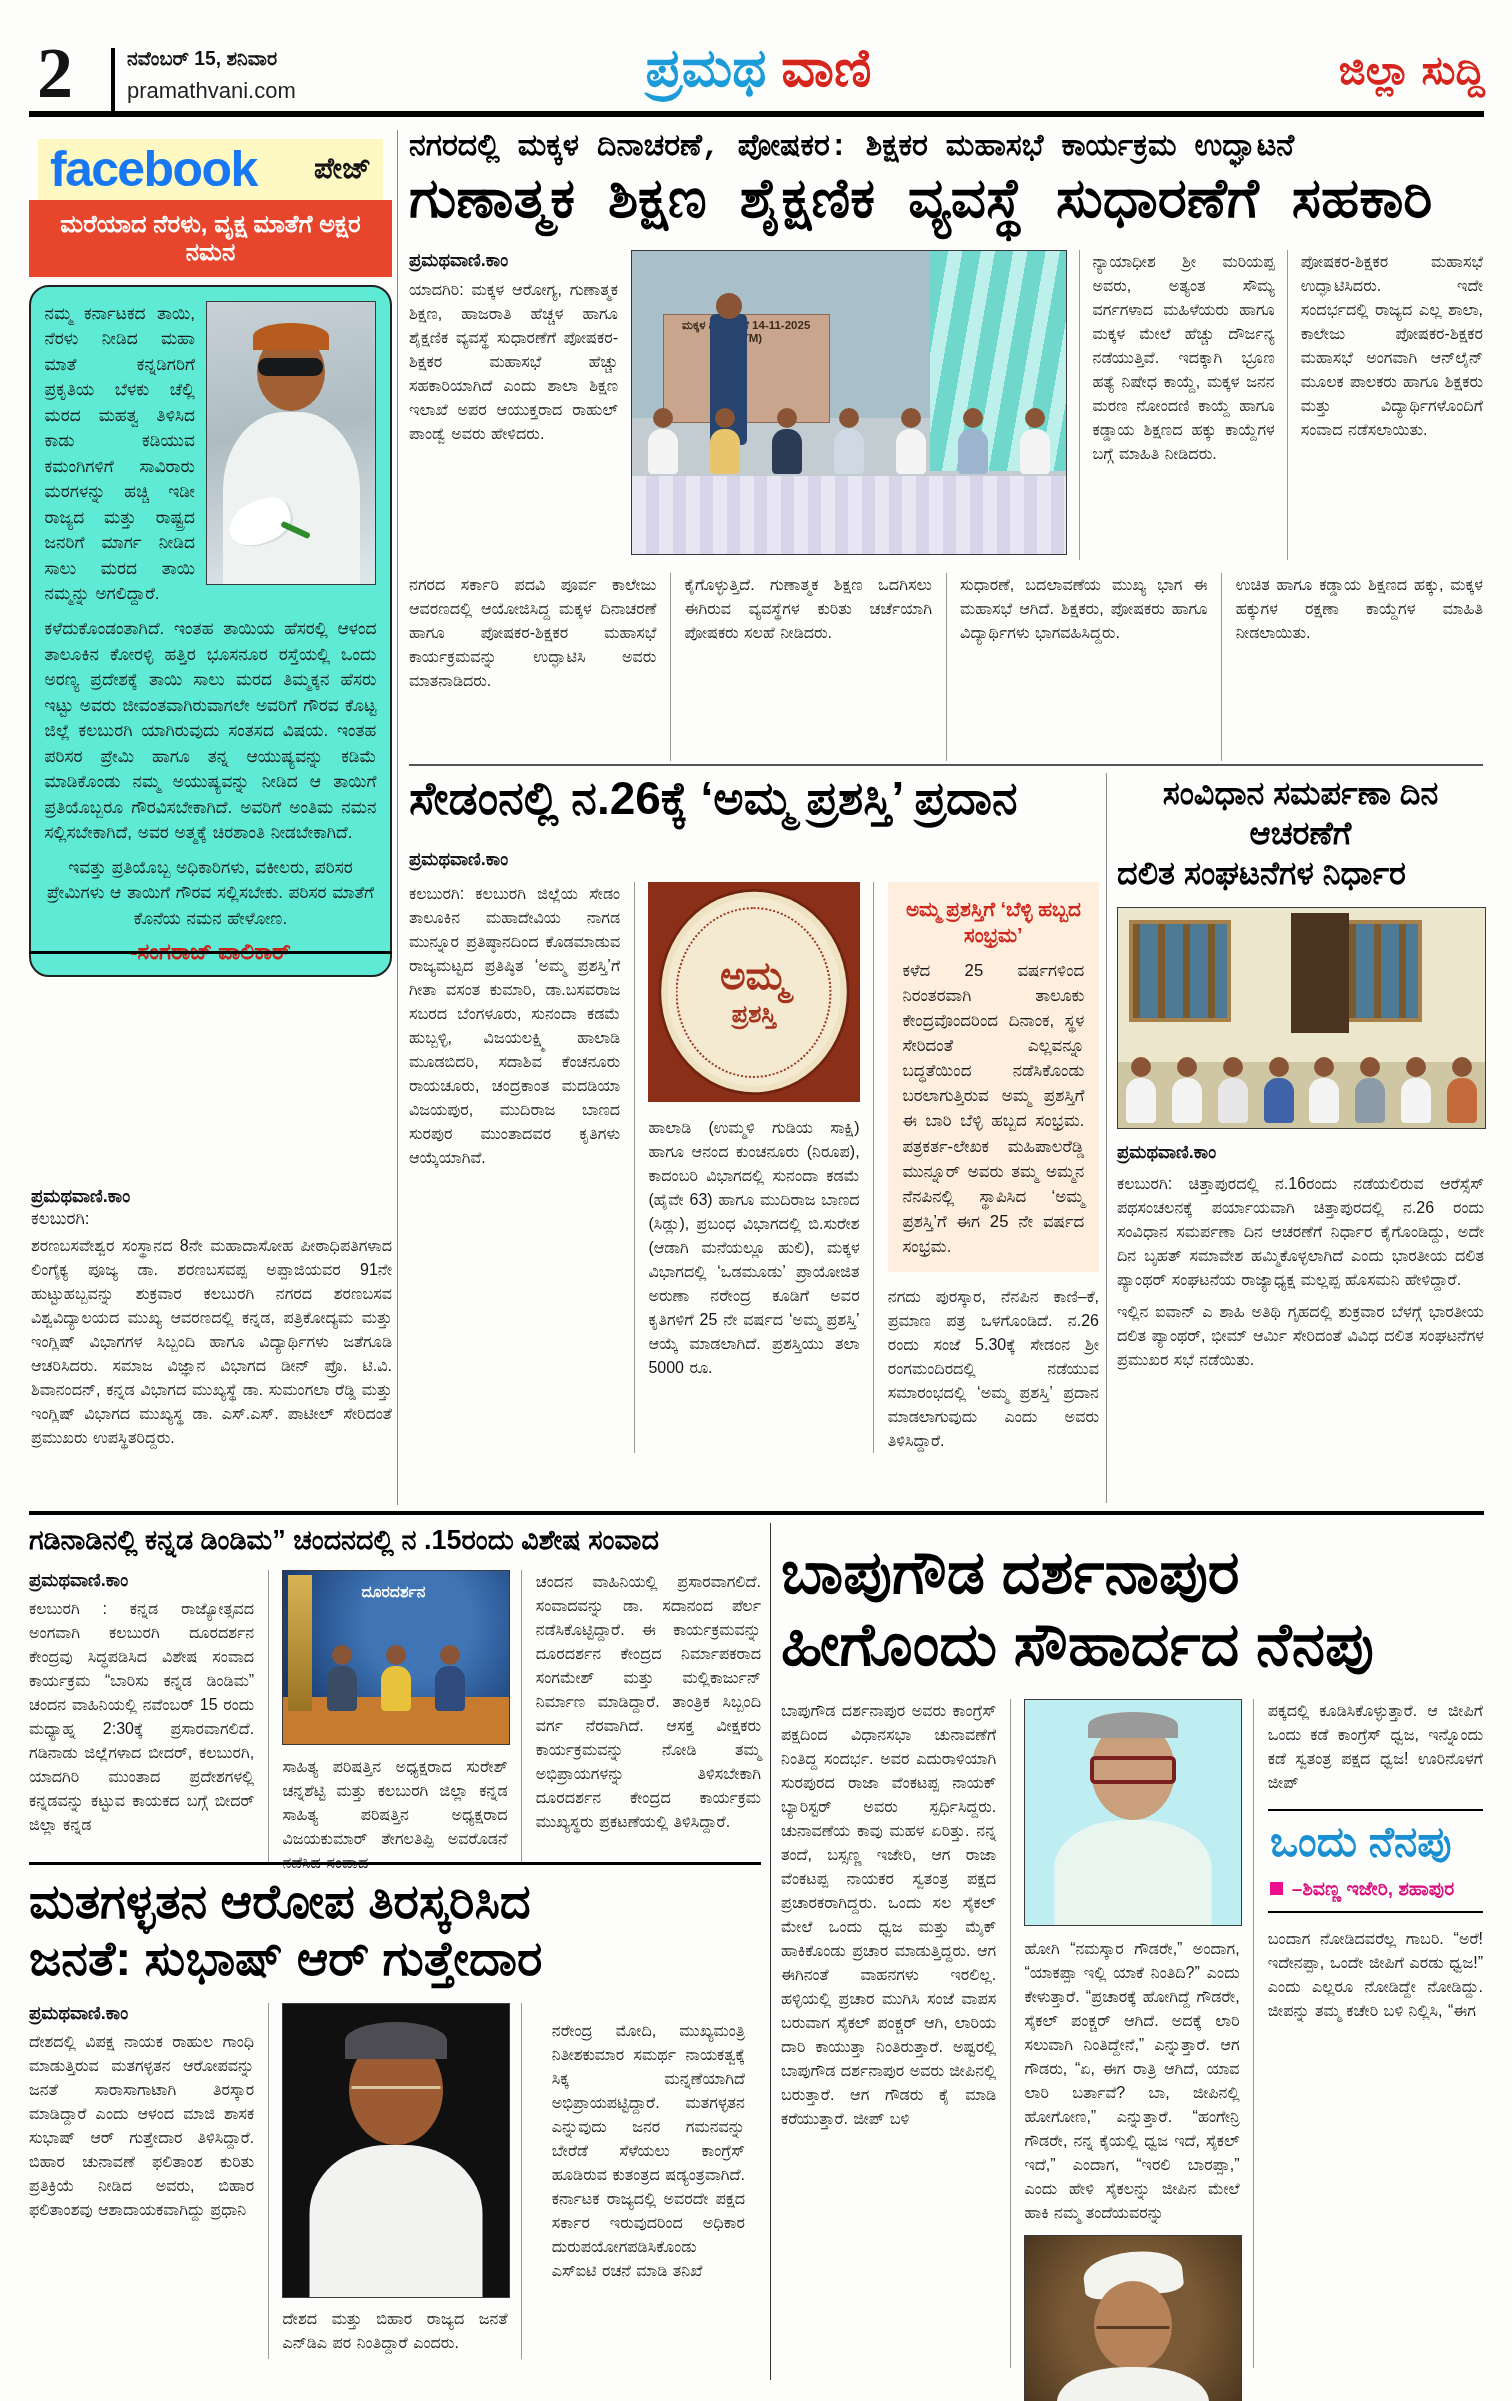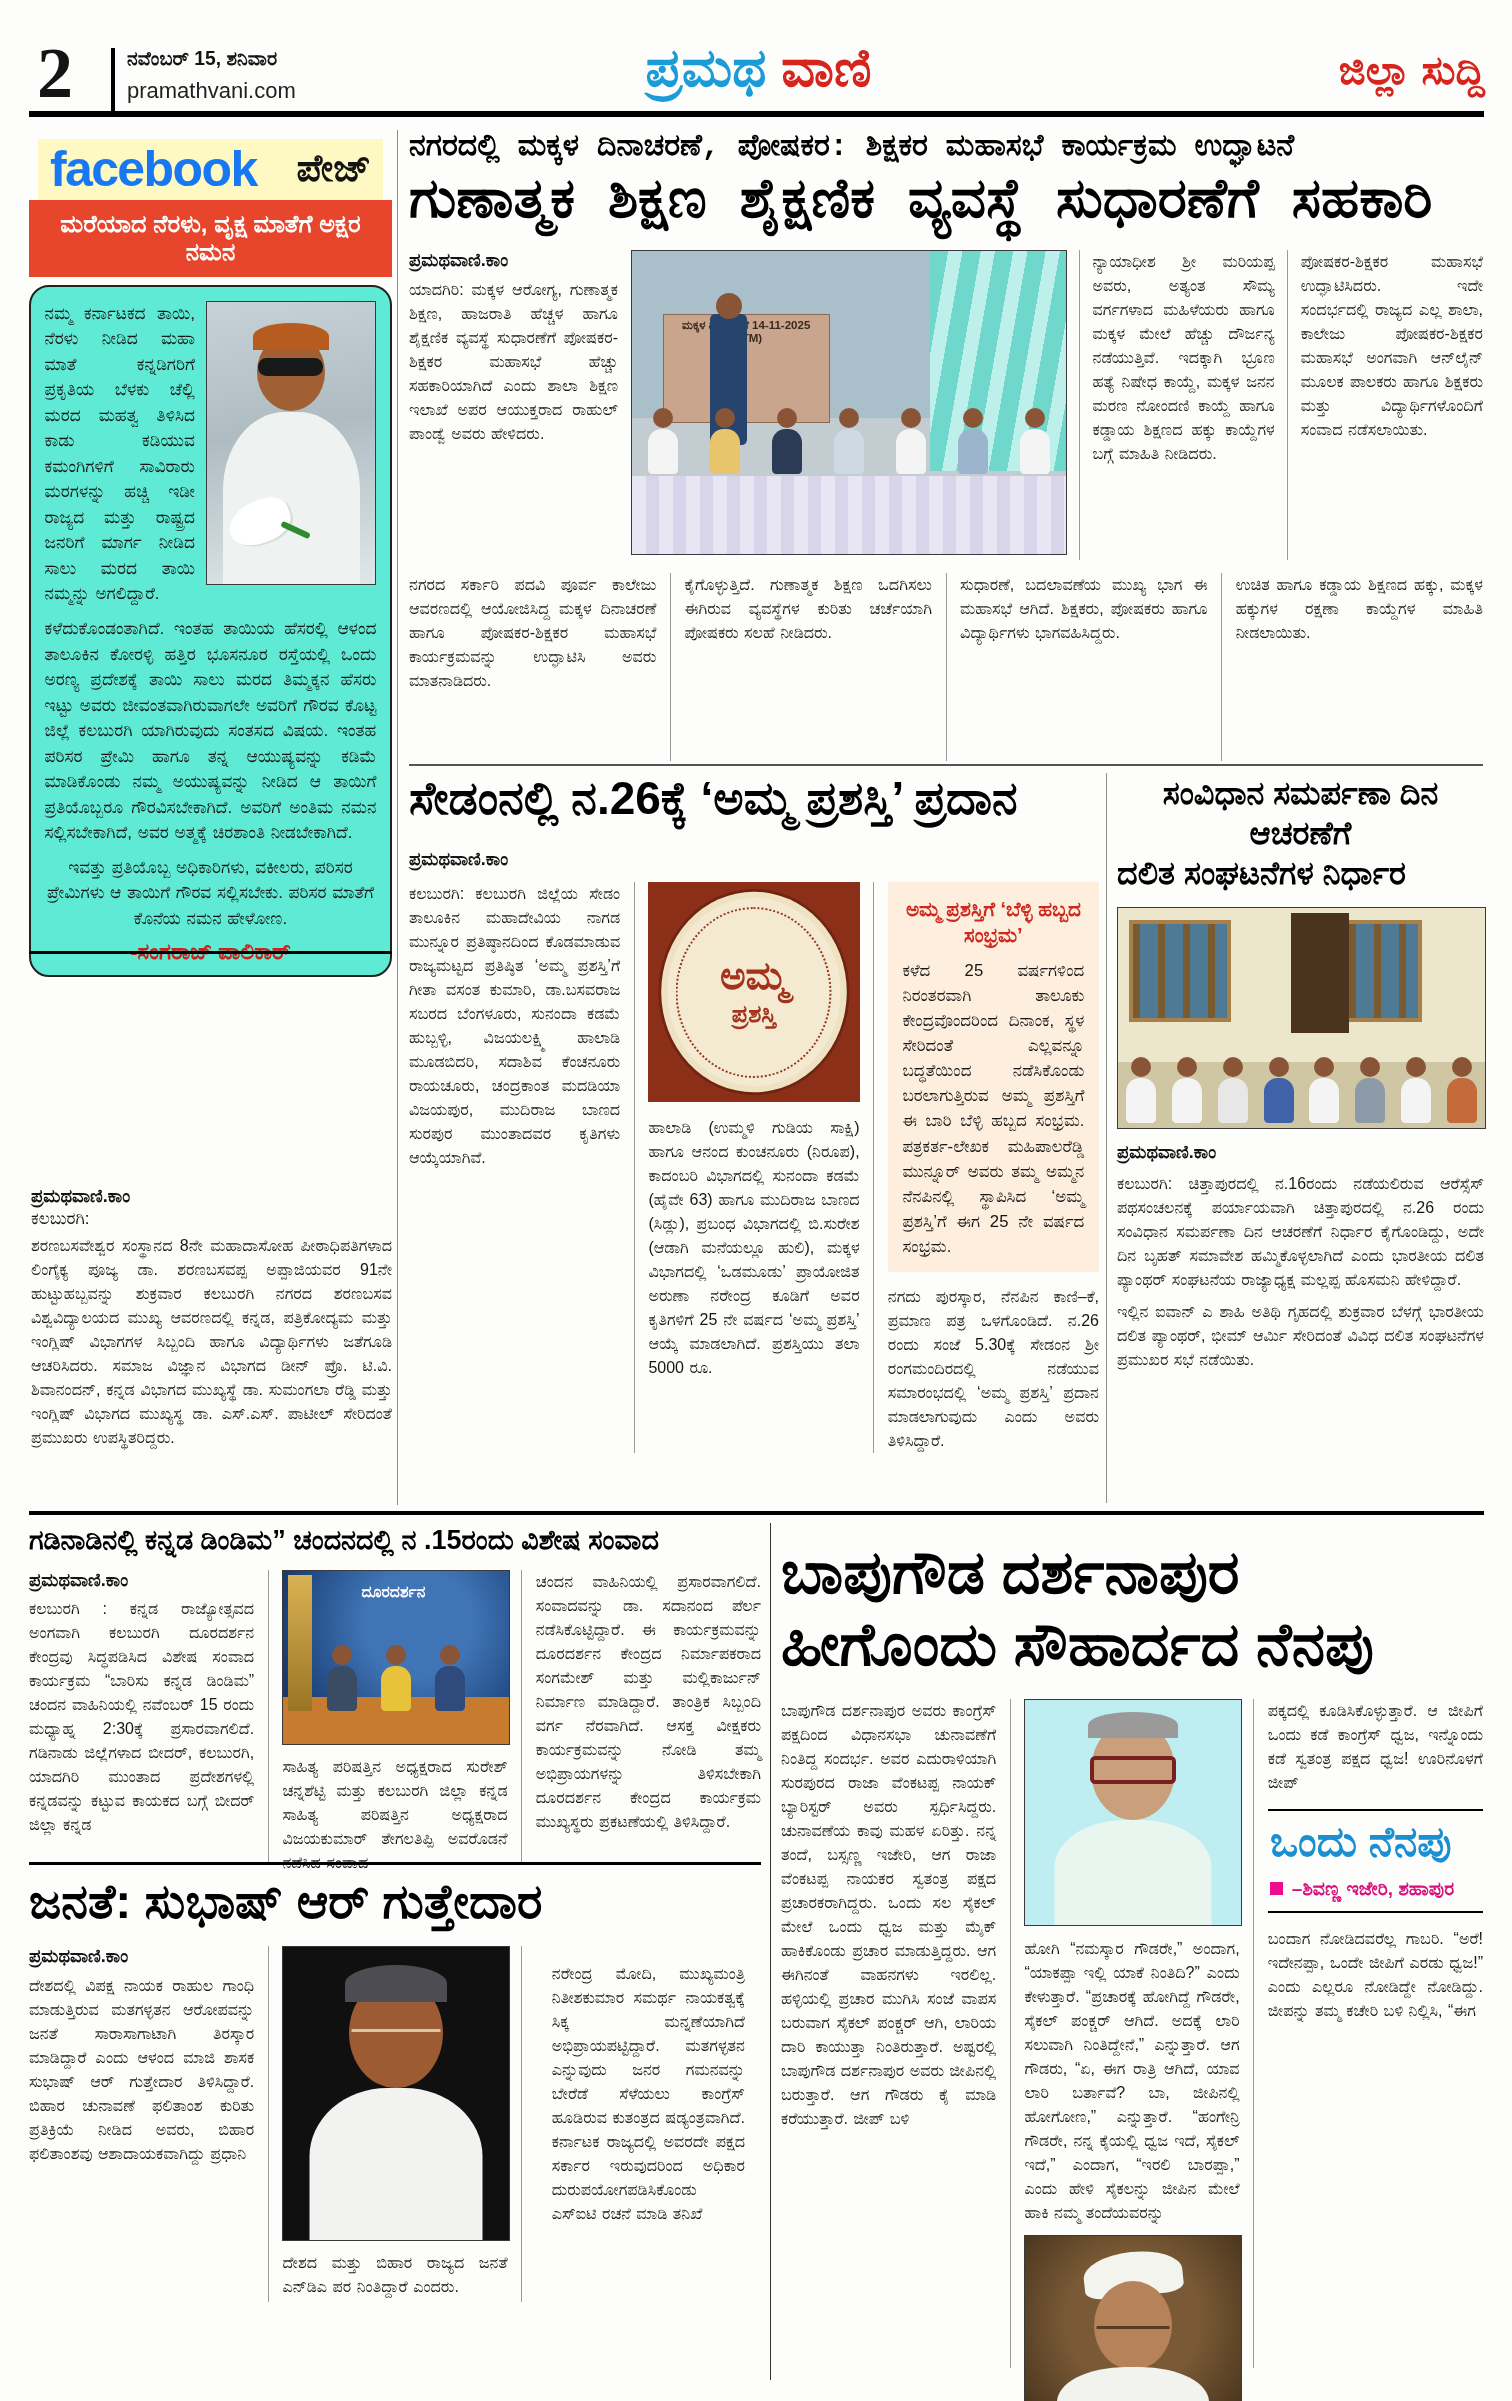--- a/index.html
+++ b/index.html
@@ -53,21 +53,21 @@
   <div class="abs" style="left:471px;top:37px;width:575px;text-align:center;font-size:53px;font-weight:900;">
     <span style="color:#1b9bd8;">ಪ್ರಮಥ</span>
     <span style="color:#d6251d;">ವಾಣಿ</span>
   </div>
   <div class="abs" style="left:1218px;top:48px;width:267px;text-align:right;font-size:40px;font-weight:900;color:#d6251d;">ಜಿಲ್ಲಾ ಸುದ್ದಿ</div>
   <div class="abs rule" style="left:29px;top:111px;width:1455px;height:5.8px;"></div>
 
   <div class="abs" style="left:29px;top:132px;width:363px;">
     <div style="background:#fef9c3;margin:7.3px 9.4px 0 9.4px;padding:5.2px 11.5px;display:flex;align-items:center;justify-content:space-between;">
       <span style="color:#1877f2;font-size:50px;font-weight:900;letter-spacing:-1.6px;line-height:1;">facebook</span>
-      <span style="font-size:38px;font-weight:900;text-align:center;">ಪೇಜ್</span>
+      <span style="font-size:29px;font-weight:900;text-align:center;">ಪೇಜ್</span>
     </div>
     <div style="background:#e8462c;color:#fff;font-size:24px;font-weight:900;text-align:center;padding:10.5px 5.2px;">ಮರೆಯಾದ ನೆರಳು, ವೃಕ್ಷ ಮಾತೆಗೆ ಅಕ್ಷರ ನಮನ</div>
     <div class="fbbox" style="margin-top:8.4px;padding:13.6px 13.6px 10.5px 13.6px;min-height:601px;">
       <div class="photo" style="float:right;width:168px;height:282px;margin:0 0 9.4px 11.5px;background:linear-gradient(170deg,#c7d2d7 0%,#aebcc2 45%,#dfe7e9 100%);">
         <div class="head" style="left:50px;top:31px;width:68px;height:78px;background:#a06034;"></div>
         <div class="abs" style="left:46px;top:21px;width:76px;height:27px;border-radius:50% 50% 0 0;background:#b65c1e;"></div>
         <div class="abs" style="left:51px;top:56px;width:65px;height:18px;border-radius:8.4px;background:#16181a;"></div>
         <div class="torso" style="left:15.7px;top:110px;width:137px;height:173px;background:#eef3f1;"></div>
         <div class="abs" style="left:21px;top:199px;width:63px;height:42px;border-radius:60% 40% 50% 50%;background:#ffffff;transform:rotate(-20deg);box-shadow:2.1px 2.1px 0 #d8dfdd;"></div>
         <div class="abs" style="left:73px;top:225px;width:31px;height:6.3px;border-radius:3.1px;background:#2e8b2e;transform:rotate(25deg);"></div>
@@ -217,20 +217,21 @@
       </div>
       <div class="col">
         <p class="bodytxt just" style="margin:0;">ಚಂದನ ವಾಹಿನಿಯಲ್ಲಿ ಪ್ರಸಾರವಾಗಲಿದೆ. ಸಂವಾದವನ್ನು ಡಾ. ಸದಾನಂದ ಪೆರ್ಲ ನಡೆಸಿಕೊಟ್ಟಿದ್ದಾರೆ. ಈ ಕಾರ್ಯಕ್ರಮವನ್ನು ದೂರದರ್ಶನ ಕೇಂದ್ರದ ನಿರ್ಮಾಪಕರಾದ ಸಂಗಮೇಶ್ ಮತ್ತು ಮಲ್ಲಿಕಾರ್ಜುನ್ ನಿರ್ಮಾಣ ಮಾಡಿದ್ದಾರೆ. ತಾಂತ್ರಿಕ ಸಿಬ್ಬಂದಿ ವರ್ಗ ನೆರವಾಗಿದೆ. ಆಸಕ್ತ ವೀಕ್ಷಕರು ಕಾರ್ಯಕ್ರಮವನ್ನು ನೋಡಿ ತಮ್ಮ ಅಭಿಪ್ರಾಯಗಳನ್ನು ತಿಳಿಸಬೇಕಾಗಿ ದೂರದರ್ಶನ ಕೇಂದ್ರದ ಕಾರ್ಯಕ್ರಮ ಮುಖ್ಯಸ್ಥರು ಪ್ರಕಟಣೆಯಲ್ಲಿ ತಿಳಿಸಿದ್ದಾರೆ.</p>
       </div>
     </div>
   </div>
 
   <div class="abs rule" style="left:29px;top:1862px;width:732px;height:2.6px;"></div>
 
   <div class="abs" style="left:29px;top:1874px;width:732px;">
+    <div class="hl" style="font-size:48px;line-height:1.18;">ಮತಗಳ್ಳತನ ಆರೋಪ ತಿರಸ್ಕರಿಸಿದ</div>
     <div class="hl" style="font-size:48px;line-height:1.18;">ಜನತೆ: ಸುಭಾಷ್ ಆರ್ ಗುತ್ತೇದಾರ</div>
     <div class="cols" style="margin-top:15.7px;height:356px;">
       <div class="col">
         <div class="byline">ಪ್ರಮಥವಾಣಿ.ಕಾಂ</div>
         <p class="bodytxt just" style="margin:6.3px 0 0 0;">ದೇಶದಲ್ಲಿ ವಿಪಕ್ಷ ನಾಯಕ ರಾಹುಲ ಗಾಂಧಿ ಮಾಡುತ್ತಿರುವ ಮತಗಳ್ಳತನ ಆರೋಪವನ್ನು ಜನತೆ ಸಾರಾಸಾಗಾಟಾಗಿ ತಿರಸ್ಕಾರ ಮಾಡಿದ್ದಾರೆ ಎಂದು ಆಳಂದ ಮಾಜಿ ಶಾಸಕ ಸುಭಾಷ್ ಆರ್ ಗುತ್ತೇದಾರ ತಿಳಿಸಿದ್ದಾರೆ. ಬಿಹಾರ ಚುನಾವಣೆ ಫಲಿತಾಂಶ ಕುರಿತು ಪ್ರತಿಕ್ರಿಯೆ ನೀಡಿದ ಅವರು, ಬಿಹಾರ ಫಲಿತಾಂಶವು ಆಶಾದಾಯಕವಾಗಿದ್ದು ಪ್ರಧಾನಿ</p>
       </div>
       <div class="col">
         <div class="photo" style="width:100%;height:293px;background:#101010;">
           <div class="head" style="left:50%;top:31px;transform:translateX(-50%);width:94px;height:110px;background:#9c5b33;"></div>
           <div class="abs" style="left:50%;top:18px;transform:translateX(-50%);width:102px;height:37px;border-radius:50% 50% 0 0;background:#4c4c52;"></div>

